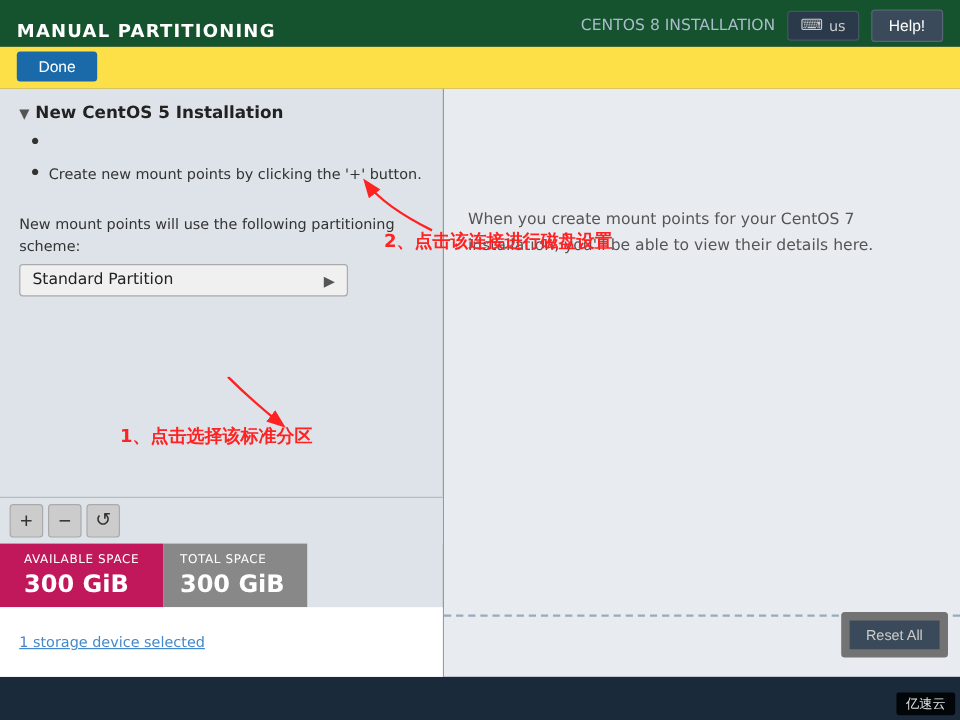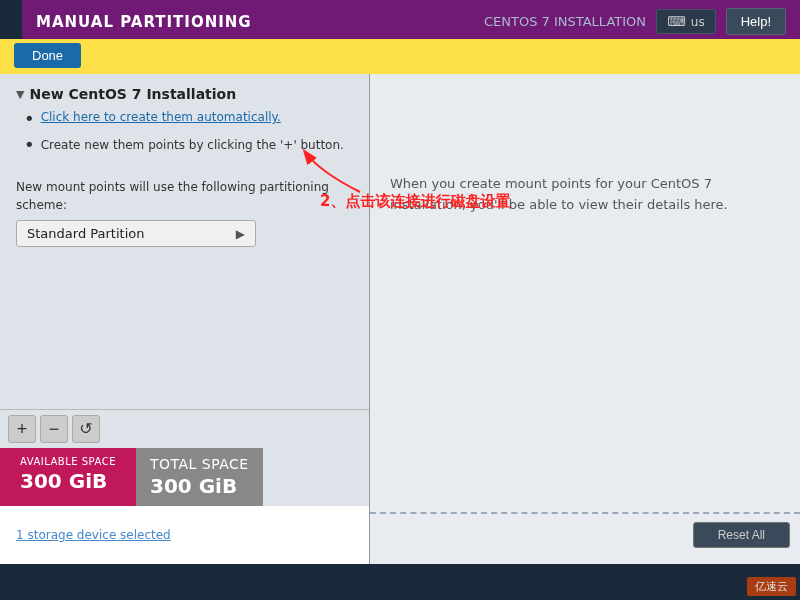--- a/index.html
+++ b/index.html
@@ -10,105 +10,115 @@
       font-family: 'DejaVu Sans', Arial, sans-serif;
       font-size: 13px;
       color: #ccc;
       overflow: hidden;
       position: relative;
     }
   </style>
 </head>
 <body>
 
-<div style="display:flex; align-items:center; justify-content:space-between; background:#701a75; padding:8px 14px 4px 14px;margin-left:22px;">
+<div style="display:flex; align-items:flex-end; justify-content:space-between; background:#14532d; padding:8px 14px 4px 14px;">
   <span style="color:#fff; font-size:15px; font-weight:bold; letter-spacing:1px;">MANUAL PARTITIONING</span>
   <div style="display:flex; align-items:center; gap:10px;">
-    <span style="color:#aabbcc; font-size:13px;">CENTOS 7 INSTALLATION</span>
+    <span style="color:#aabbcc; font-size:13px;">CENTOS 8 INSTALLATION</span>
     <div style="display:flex; align-items:center; background:#2a3a4a; border:1px solid #445566; border-radius:3px; padding:4px 10px; color:#ccc; font-size:12px; gap:5px; cursor:pointer;">
       <span style="font-size:13px;">⌨</span>
       <span>us</span>
     </div>
     <button style="background:#3a4a5a; border:1px solid #556677; border-radius:3px; padding:5px 14px; color:#fff; font-size:13px; cursor:pointer;">Help!</button>
   </div>
 </div>
 
 <div style="padding:4px 14px 6px 14px; background:#fde047;">
   <button style="background:#1a6aaa; border:none; border-radius:3px; padding:5px 18px; color:#fff; font-size:13px; cursor:pointer;">Done</button>
 </div>
 
 <div style="display:flex; height:490px; position:relative;">
 
   <div style="width:370px; background:#dde3e8; color:#222; display:flex; flex-direction:column; border-right:1px solid #999;">
     <div style="flex:1; padding:12px 16px; overflow-y:auto;">
 
       <div style="display:flex; align-items:center; gap:5px; margin-bottom:8px;">
         <span style="color:#555; font-size:11px;">▼</span>
-        <span style="font-size:14px; font-weight:bold; color:#222;">New CentOS 7 Installation</span>
+        <span style="font-size:14px; font-weight:bold; color:#222;">New CentOS 5 Installation</span>
       </div>
 
 
       <div style="display:flex; align-items:flex-start; gap:6px; margin-bottom:8px; margin-left:8px;">
         <span style="font-size:18px; line-height:1; color:#333; flex-shrink:0;">•</span>
-        <a style="color:#1a6aaa; text-decoration:underline; cursor:pointer; font-size:12px;">Click here to create them automatically.</a>
       </div>
 
       <div style="display:flex; align-items:flex-start; gap:6px; margin-bottom:10px; margin-left:8px;">
         <span style="font-size:18px; line-height:1; color:#333; flex-shrink:0;">•</span>
-        <span style="font-size:12px; color:#333; line-height:1.5;">Create new them points by clicking the '+' button.</span>
+        <span style="font-size:12px; color:#333; line-height:1.5;">Create new mount points by clicking the '+' button.</span>
       </div>
 
       <p style="font-size:12px; color:#333; margin-top:24px; margin-bottom:6px; line-height:1.5;">New mount points will use the following partitioning scheme:</p>
 
-      <div style="display:flex; align-items:center; justify-content:space-between; background:#f0f0f0; border:1px solid #aaa; border-radius:3px; padding:5px 10px; cursor:pointer; width:240px;">
+      <div style="display:flex; align-items:center; justify-content:space-between; background:#f0f0f0; border:1px solid #aaa; border-radius:3px; padding:5px 10px; cursor:pointer; width:274px;">
         <span style="font-size:13px; color:#222;">Standard Partition</span>
         <span style="font-size:12px; color:#555;">▶</span>
       </div>
 
     </div>
 
     <div style="border-top:1px solid #bbb; padding:5px 8px; display:flex; align-items:center; gap:4px; background:#dde3e8;">
       <button style="width:28px; height:28px; display:flex; align-items:center; justify-content:center; background:#ccc; border:1px solid #aaa; border-radius:3px; cursor:pointer; font-size:18px; color:#333; line-height:1;">+</button>
       <button style="width:28px; height:28px; display:flex; align-items:center; justify-content:center; background:#ccc; border:1px solid #aaa; border-radius:3px; cursor:pointer; font-size:18px; color:#333; line-height:1;">−</button>
       <button style="width:28px; height:28px; display:flex; align-items:center; justify-content:center; background:#ccc; border:1px solid #aaa; border-radius:3px; cursor:pointer; font-size:16px; color:#333; line-height:1;">↺</button>
     </div>
 
     <div style="display:flex;">
       <div style="background:#c0185a; color:#fff; padding:8px 20px; min-width:120px;">
         <div style="font-size:10px; letter-spacing:0.5px; text-transform:uppercase; margin-bottom:2px;">AVAILABLE SPACE</div>
         <div style="font-size:20px; font-weight:bold;">300 GiB</div>
       </div>
       <div style="background:#888; color:#fff; padding:8px 14px; min-width:120px;">
-        <div style="font-size:14px; letter-spacing:0.5px; text-transform:uppercase; margin-bottom:2px;">TOTAL SPACE</div>
+        <div style="font-size:10px; letter-spacing:0.5px; text-transform:uppercase; margin-bottom:2px;">TOTAL SPACE</div>
         <div style="font-size:20px; font-weight:bold;">300 GiB</div>
       </div>
     </div>
 
     <div style="padding:22px 16px; color:#4488cc; font-size:12px; text-decoration:underline; cursor:pointer; background:#ffffff;">1 storage device selected</div>
   </div>
 
   <div style="flex:1; background:#e8ecf0; color:#555; display:flex; flex-direction:column; padding:20px 20px; position:relative;">
     <p style="font-size:13px; color:#555; line-height:1.6; margin-top:80px;">When you create mount points for your CentOS 7 installation, you'll be able to view their details here.</p>
 
     <div style="border-top:2px dashed #9ab; width:100%; position:absolute; bottom:50px; left:0;"></div>
 
     <div style="position:absolute; bottom:16px; right:10px;">
-      <button style="background:#3a4a5a; border:1px solid #737373; border-radius:3px; padding:5px 24px; color:#ccc; font-size:12px; cursor:pointer;">Reset All</button>
+      <button style="background:#3a4a5a; border:7px solid #737373; border-radius:3px; padding:5px 14px; color:#ccc; font-size:12px; cursor:pointer;">Reset All</button>
     </div>
   </div>
 
   <div style="position:absolute; top:68px; left:320px; pointer-events:none;">
 
     <svg width="120" height="60" style="position:absolute; top:0; left:-20px;">
       <defs>
         <marker id="arrowhead2" markerWidth="8" markerHeight="8" refX="6" refY="3" orient="auto">
           <path d="M0,0 L0,6 L8,3 z" fill="#ff2222"></path>
         </marker>
       </defs>
       <path d="M 60,50 Q 20,30 5,10" stroke="#ff2222" stroke-width="2" fill="none" marker-end="url(#arrowhead2)"></path>
     </svg>
     <span style="position:absolute; top:50px; left:0; color:#ff2222; font-size:15px; font-weight:bold; white-space:nowrap;">2、点击该连接进行磁盘设置</span>
   </div>
 
+  <div style="position:absolute; top:280px; left:100px; pointer-events:none;">
+    <svg width="100" height="50" style="position:absolute; top:-40px; left:80px;">
+      <defs>
+        <marker id="arrowhead1" markerWidth="8" markerHeight="8" refX="6" refY="3" orient="auto">
+          <path d="M0,0 L0,6 L8,3 z" fill="#ff2222"></path>
+        </marker>
+      </defs>
+      <path d="M 10,0 Q 30,20 55,40" stroke="#ff2222" stroke-width="2" fill="none" marker-end="url(#arrowhead1)"></path>
+    </svg>
+    <span style="color:#ff2222; font-size:15px; font-weight:bold; white-space:nowrap;">1、点击选择该标准分区</span>
+  </div>
 
 </div>
 
-<div style="position:absolute; bottom:4px; right:4px; background:#c2410c; color:#fff; font-size:11px; padding:2px 8px; border-radius:2px; opacity:0.85;">亿速云</div>
+<div style="position:absolute; bottom:4px; right:4px; background:#000000; color:#fff; font-size:11px; padding:2px 8px; border-radius:2px; opacity:0.85;">亿速云</div>
 
 </body></html>

